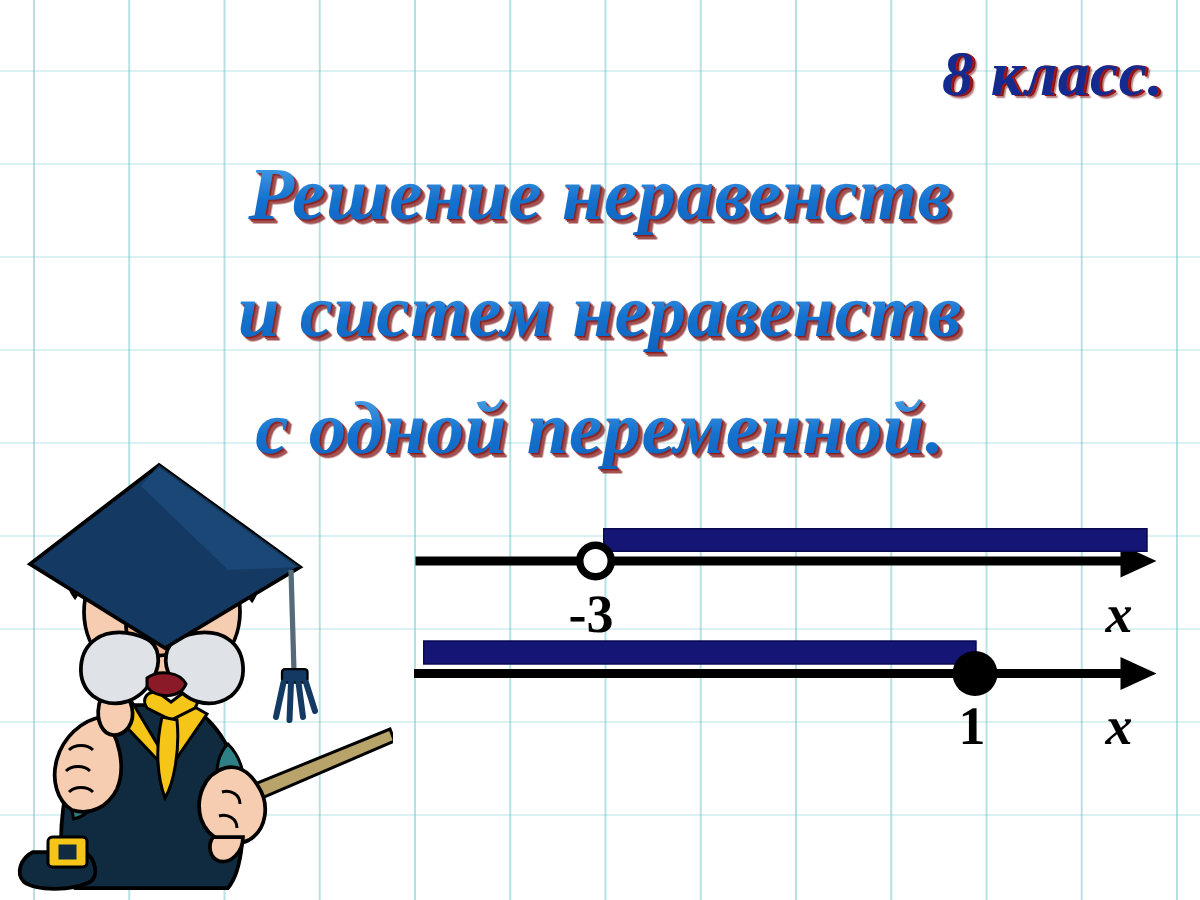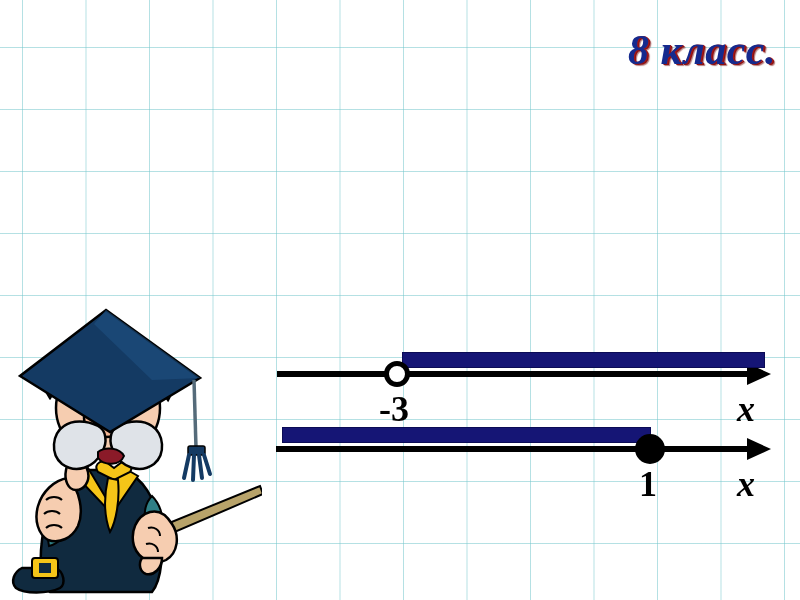--- a/index.html
+++ b/index.html
@@ -144,20 +144,25 @@
     height: 300px;
   }
 </style>
 </head>
 <body>
 
 <div id="slide">
 
   <div id="grade">8 класс.</div>
 
+  <div id="title">
+    <span class="tline">Решение неравенств</span>
+    <span class="tline">и систем неравенств</span>
+    <span class="tline">с одной переменной.</span>
+  </div>
 
   <div class="numline" style="left:277px; top:371px; width:500px; height:120px;">
     <div class="axis" style="left:0px; width:478px;"></div>
     <div class="arrowhead" style="left:470px;"></div>
     <div class="ray" style="left:125px; width:363px; top:-19px;"></div>
     <div class="opendot" style="left:107px; top:-10px;"></div>
     <div class="pointlabel" style="left:102px; top:20px;">-3</div>
     <div class="varlabel" style="left:460px; top:20px;">x</div>
   </div>
 

